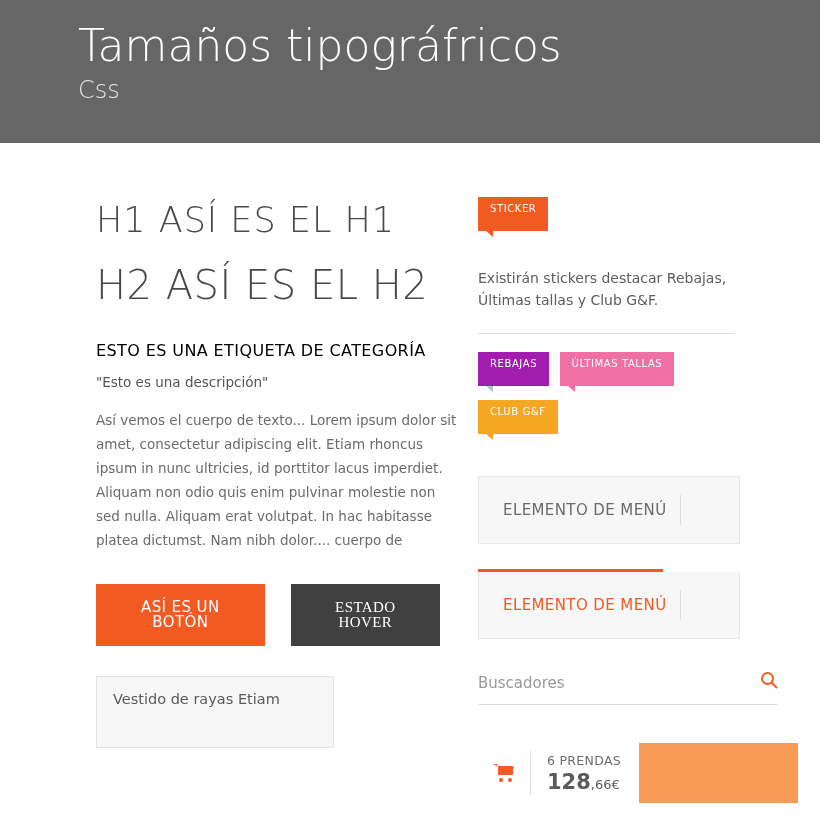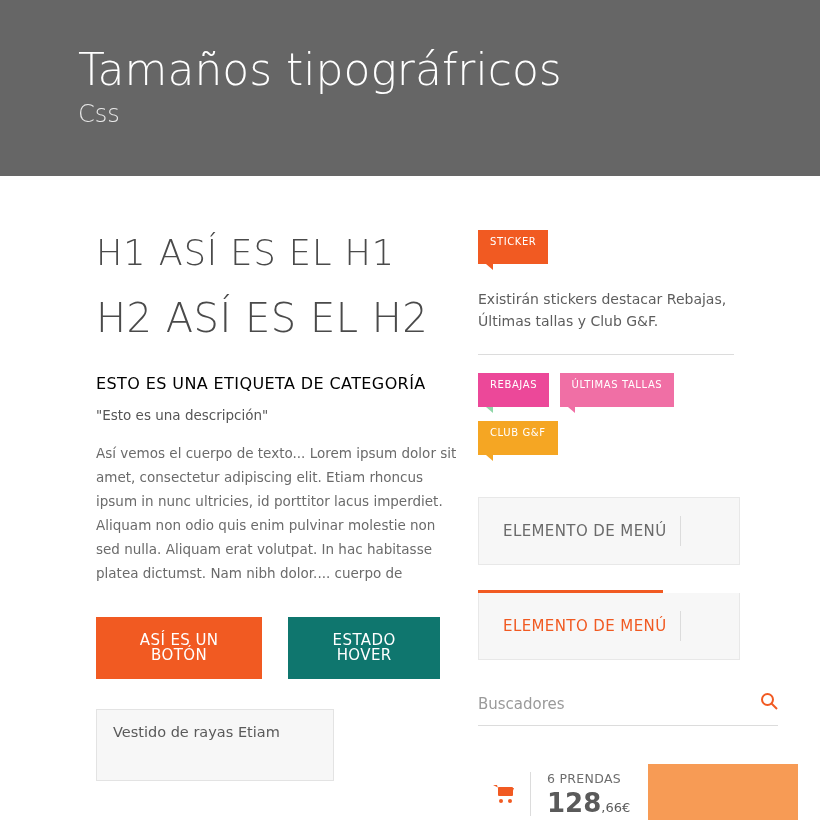--- a/index.html
+++ b/index.html
@@ -12,23 +12,23 @@
     height: 820px;
     font-family: "Liberation Sans", sans-serif;
     color: #555;
     overflow: hidden;
     position: relative;
   }
 
   
   .header {
     background: #666666;
-    height: 176px;
+    height: 143px;
     box-sizing: border-box;
-    padding: 44px 0 0 78px;
+    padding: 20px 0 0 78px;
     position: relative;
   }
   .header-title {
     color: #ffffff;
     font-size: 44px;
     font-weight: 300;
     letter-spacing: 0px;
     line-height: 52px;
     margin: 0;
     font-family: "DejaVu Sans", sans-serif;
@@ -112,21 +112,22 @@
     color: #ffffff;
     border: none;
     font-family: "DejaVu Sans", sans-serif;
     font-size: 15px;
     letter-spacing: 0.4px;
     padding: 16px 22px;
     cursor: pointer;
     line-height: 1;
   }
   .btn.hover-state {
-    background: #0f766e;
+    background: #404040;
+    font-family: Liberation Serif, serif;
   }
 
   
   .product-card {
     margin-top: 30px;
     width: 238px;
     border: 1px solid #e3e3e3;
     background: #f7f7f7;
     box-sizing: border-box;
     padding: 14px 16px 22px 16px;
@@ -179,34 +180,34 @@
     position: absolute;
     left: 8px;
     bottom: -6px;
     width: 0; height: 0;
     border-left: 7px solid transparent;
     border-right: 0 solid transparent;
     border-top: 6px solid currentColor;
   }
   .tag-sticker { background: #f15a22; }
   .tag-sticker::after { color: #f15a22; }
-  .tag-rebajas { background: #ec4899; }
+  .tag-rebajas { background: #a21caf; }
   .tag-rebajas::after { color: #8fd6a8; }
   .tag-ultimas { background: #f06fa5; }
   .tag-ultimas::after { color: #f06fa5; }
   .tag-club { background: #f5a623; }
   .tag-club::after { color: #f5a623; }
 
   .sticker-text {
     font-family: "DejaVu Sans", sans-serif;
     font-size: 14px;
     line-height: 22px;
     color: #5d5d5d;
     width: 262px;
-    margin: 10px 0 22px 0;
+    margin: 22px 0 22px 0;
   }
   .divider {
     border-top: 1px solid #dcdcdc;
     width: 256px;
     margin: 0 0 18px 0;
   }
   .tag-group { width: 290px; }
 
   .menu-box {
     width: 262px;
@@ -300,21 +301,21 @@
     font-family: "DejaVu Sans", sans-serif;
     font-size: 12.5px;
     color: #6d6d6d;
     letter-spacing: 0.3px;
   }
   .cart-total {
     font-family: "DejaVu Sans", sans-serif;
     color: #5a5a5a;
     margin-top: 2px;
   }
-  .cart-total .int { font-size: 26px; font-weight: 700; }
+  .cart-total .int { font-size: 21px; font-weight: 700; }
   .cart-total .dec { font-size: 13px; }
   .cart-cta {
     flex: 1;
     background: #f79b55;
     margin-left: 18px;
   }
 </style>
 </head>
 <body>
 

